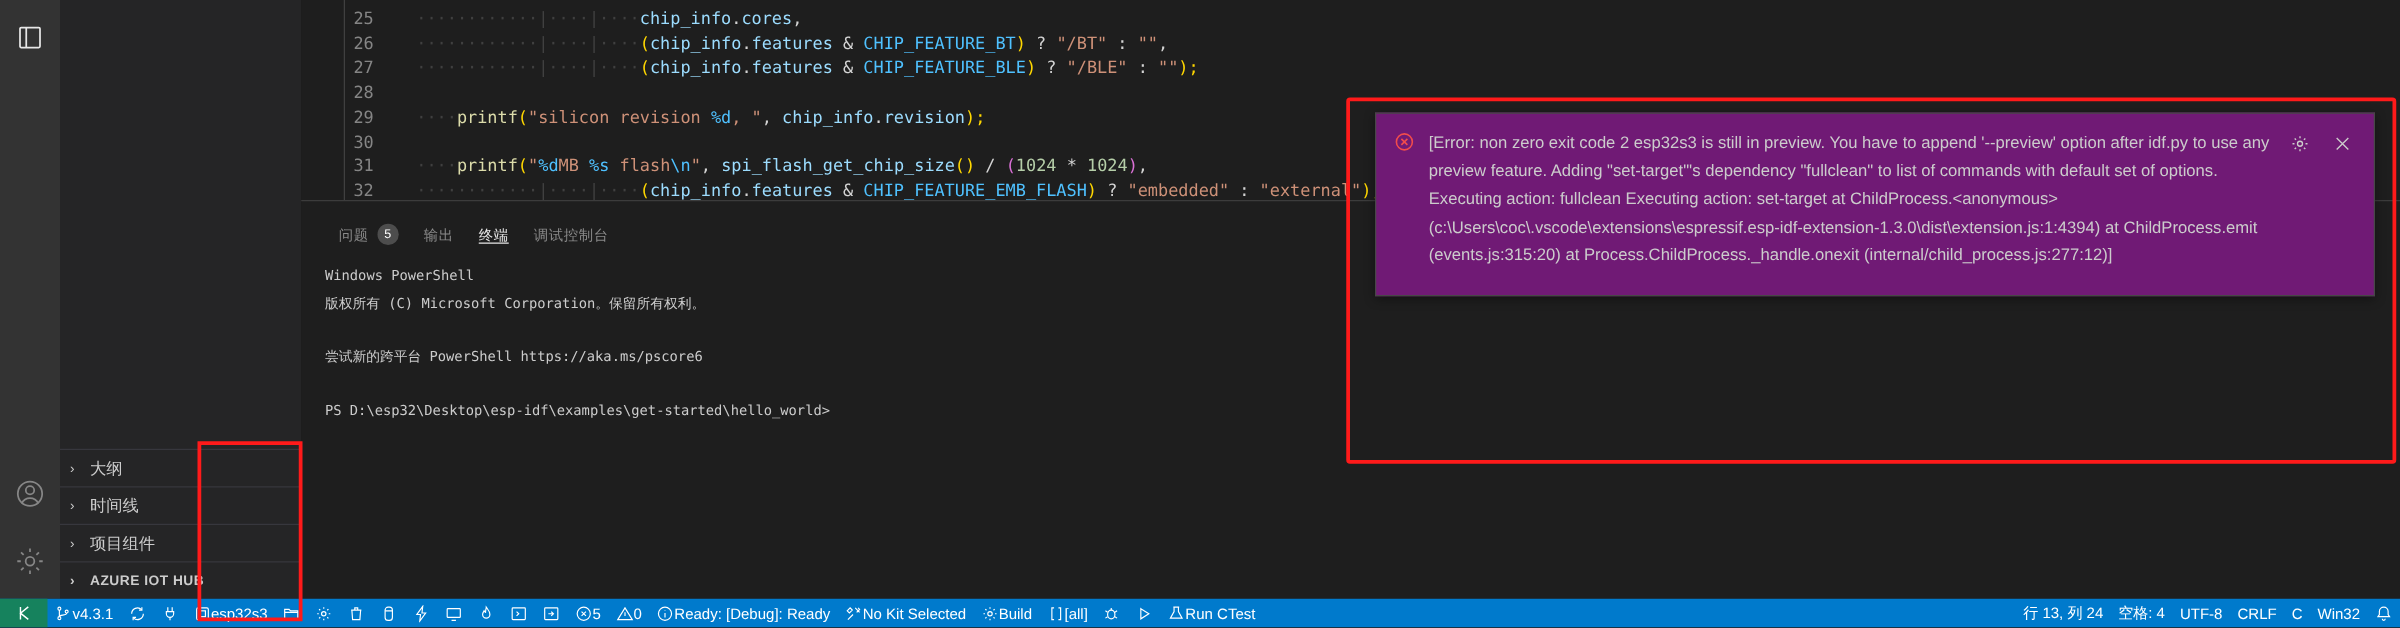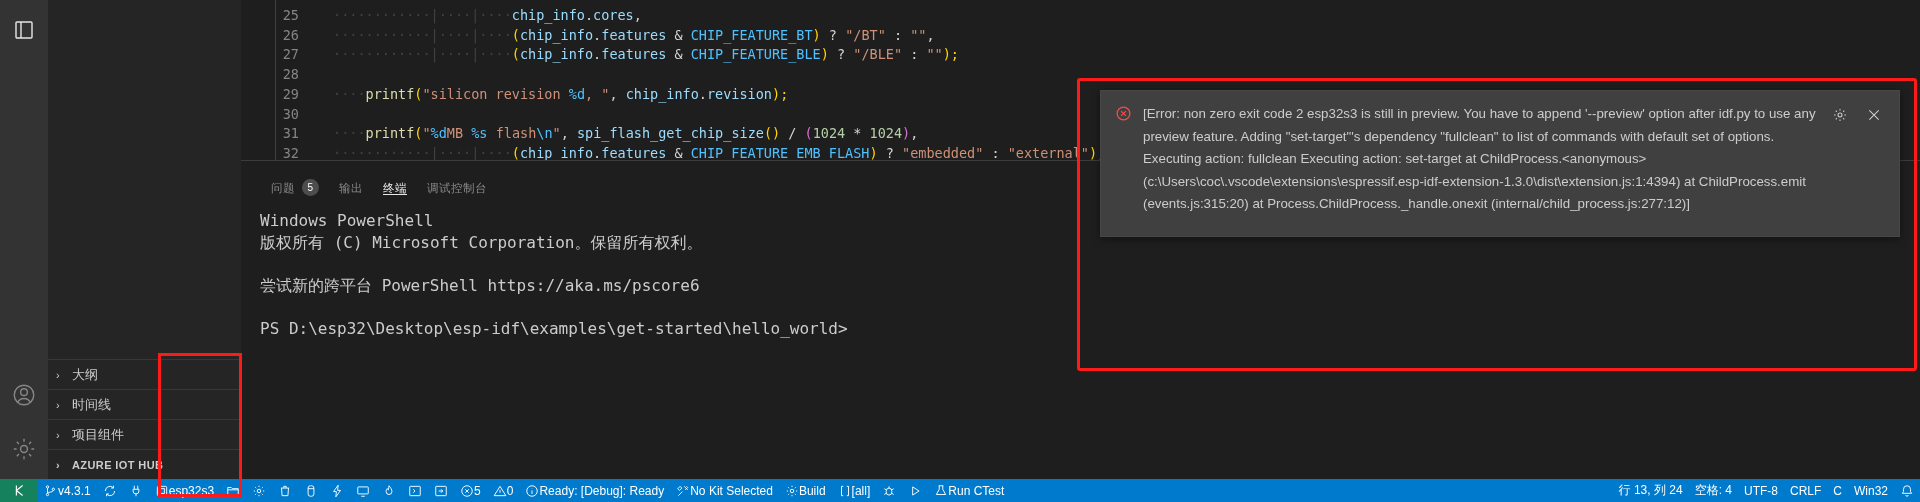--- a/index.html
+++ b/index.html
@@ -49,27 +49,27 @@
   .panel-tabs { height:35px; display:flex; align-items:center; padding-left:20px; gap:0px; }
   .ptab { height:35px; display:flex; align-items:flex-end; gap:7px; padding:0 10px;
           color:#8a8a8a; font-size:11.5px; letter-spacing:.5px; position:relative; }
   .ptab.active { color:#e7e7e7; }
   .ptab.active:after { content:""; position:absolute; left:10px; right:10px; bottom:1px;
                        height:1px; background:#e7e7e7; }
   .pbadge { display:inline-flex; align-items:center; justify-content:center;
             min-width:17px; height:17px; border-radius:9px; background:#4d4d4d;
             color:#ffffff; font-size:10px; padding:0 5px; }
   .term { position:absolute; left:0; top:35px; right:0; bottom:0; padding:14px 0 0 19px;
-          font-family:"DejaVu Sans Mono","Liberation Mono",monospace; font-size:16px;
+          font-family:"DejaVu Sans Mono","Liberation Mono",monospace; font-size:11px;
           line-height:21.5px; color:#cccccc; white-space:pre; }
 
   
   .toast-hl { position:absolute; left:1077px; top:78px; width:840px; height:293px;
               border:3px solid #ff1a1a; border-radius:3px; pointer-events:none; z-index:30; }
-  .toast { position:absolute; left:1100px; top:90px; width:800px; background:#404040;
+  .toast { position:absolute; left:1100px; top:90px; width:800px; background:#701a75;
            border:1px solid #474747; z-index:25;
            box-shadow:0 2px 8px rgba(0,0,0,.4); }
   .toast-body { display:flex; padding:12px 12px 0 14px; }
   .toast-sev { width:22px; flex:0 0 22px; padding-top:2px; }
   .toast-msg { flex:1; color:#cccccc; font-size:13.3px; line-height:22.5px;
                padding-left:6px; padding-right:8px; }
   .toast-actions { flex:0 0 auto; display:flex; gap:16px; padding-top:3px; padding-right:4px; }
   .toast-actions .ic { color:#cccccc; width:18px; height:18px; display:flex;
                        align-items:center; justify-content:center; }
   .toast-source { padding:6px 14px 14px 42px; display:flex; align-items:center; }

